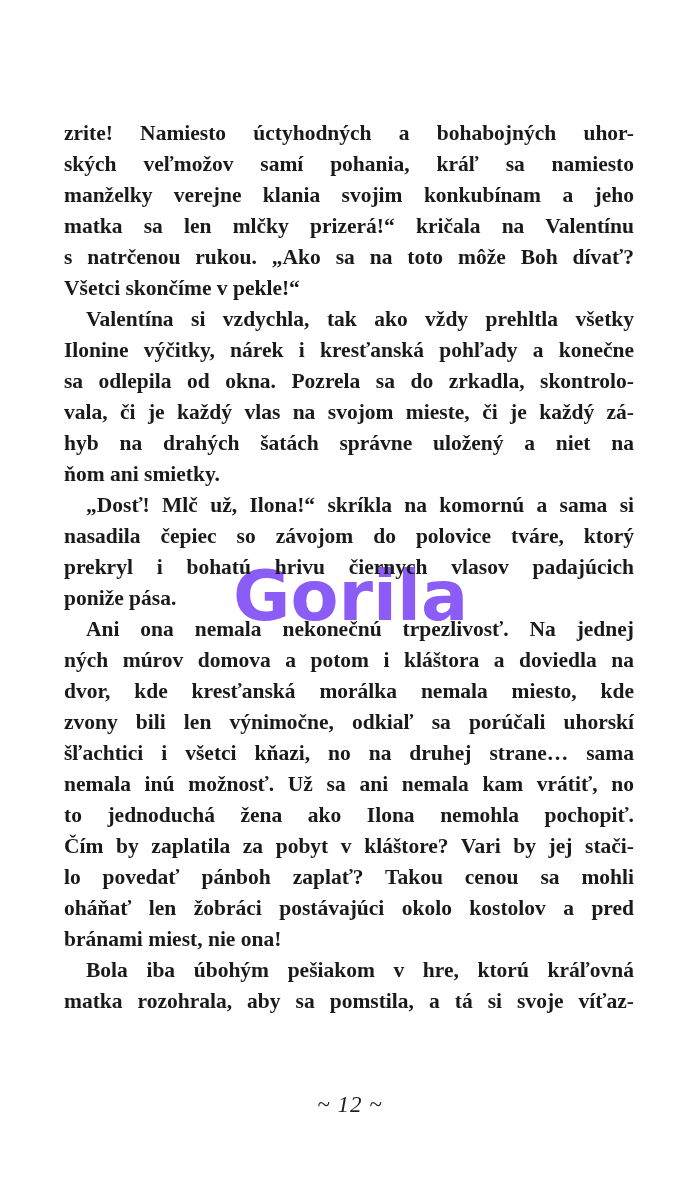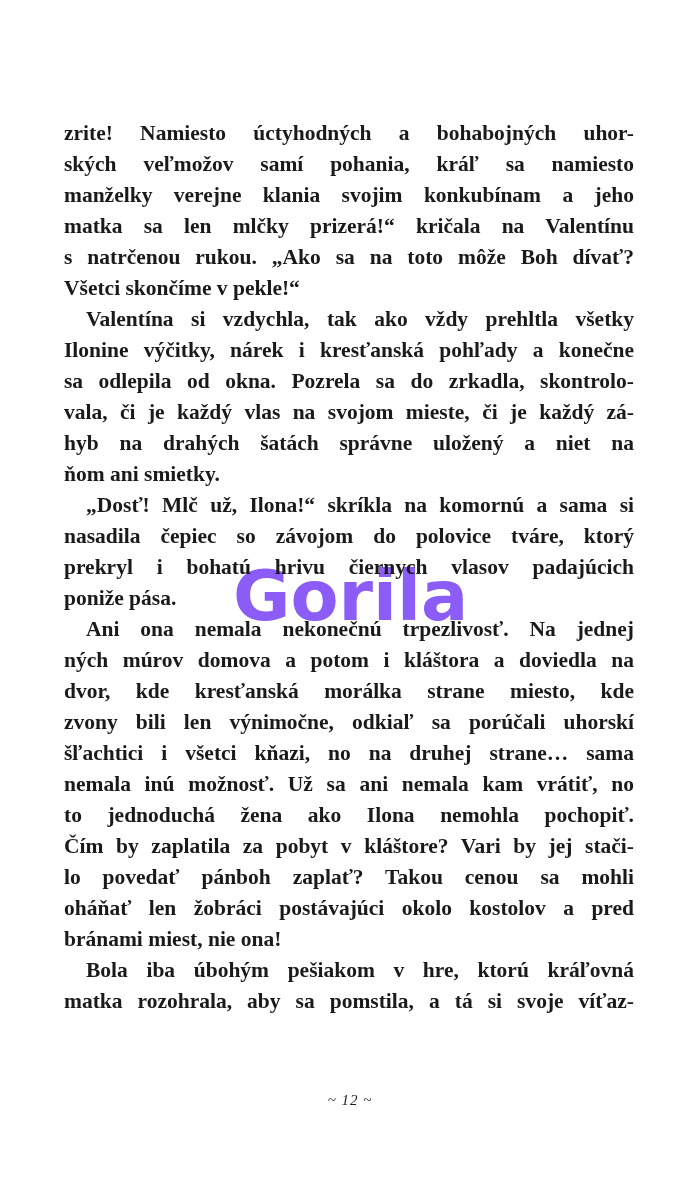--- a/index.html
+++ b/index.html
@@ -56,21 +56,21 @@
     text-align-last: left;
   }
   .page-number {
     position: absolute;
     left: 0;
     top: 1092px;
     width: 700px;
     z-index: 1;
     text-align: center;
     font-style: italic;
-    font-size: 15px;
+    font-size: 23px;
     letter-spacing: 1px;
     color: #1f1f1f;
   }
 </style>
 </head>
 <body>
 
 <div class="page" style="background: rgb(255, 255, 255); color: rgb(26, 26, 26);">
 
   <div class="watermark" style="color: #8b5cf6;">Gorila</div>
@@ -94,21 +94,21 @@
       </div>
       <div class="paragraph">
         <div class="line indent">„Dosť! Mlč už, Ilona!“ skríkla na komornú a sama si</div>
         <div class="line">nasadila čepiec so závojom do polovice tváre, ktorý</div>
         <div class="line">prekryl i bohatú hrivu čiernych vlasov padajúcich</div>
         <div class="line last">poniže pása.</div>
       </div>
       <div class="paragraph">
         <div class="line indent">Ani ona nemala nekonečnú trpezlivosť. Na jednej</div>
         <div class="line">ných múrov domova a potom i kláštora a doviedla na</div>
-        <div class="line">dvor, kde kresťanská morálka strane miesto, kde</div>
+        <div class="line">dvor, kde kresťanská morálka nemala miesto, kde</div>
         <div class="line">zvony bili len výnimočne, odkiaľ sa porúčali uhorskí</div>
         <div class="line">šľachtici i všetci kňazi, no na druhej strane… sama</div>
         <div class="line">nemala inú možnosť. Už sa ani nemala kam vrátiť, no</div>
         <div class="line">to jednoduchá žena ako Ilona nemohla pochopiť.</div>
         <div class="line">Čím by zaplatila za pobyt v kláštore? Vari by jej stači-</div>
         <div class="line">lo povedať pánboh zaplať? Takou cenou sa mohli</div>
         <div class="line">oháňať len žobráci postávajúci okolo kostolov a pred</div>
         <div class="line last">bránami miest, nie ona!</div>
       </div>
       <div class="paragraph">

